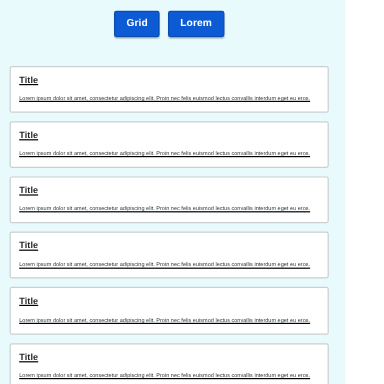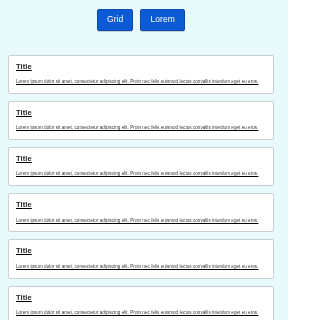--- a/index.html
+++ b/index.html
@@ -34,21 +34,21 @@
     padding-bottom: 9px;
   }
 
   .btn {
     background: #0d5bd4;
     color: #ffffff;
     border: 1px solid #0a4cb0;
     border-radius: 2px;
     font-family: "Liberation Sans", sans-serif;
     font-size: 8.5px;
-    font-weight: normal;
+    font-weight: bold;
     line-height: 1;
     padding: 5px 9px 6px 9px;
     cursor: pointer;
     box-shadow: 0 1px 1px rgba(0,0,0,0.18);
     letter-spacing: 0.1px;
     text-align: center;
     min-width: 30px;
   }
 
   

